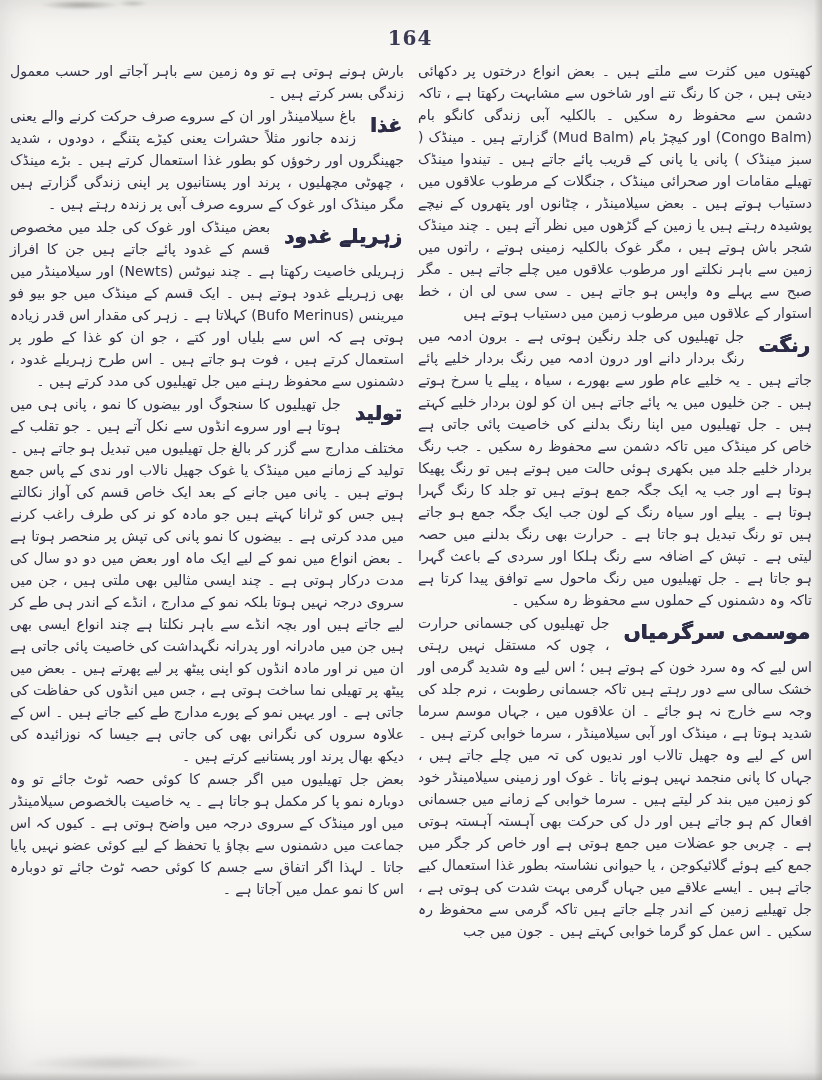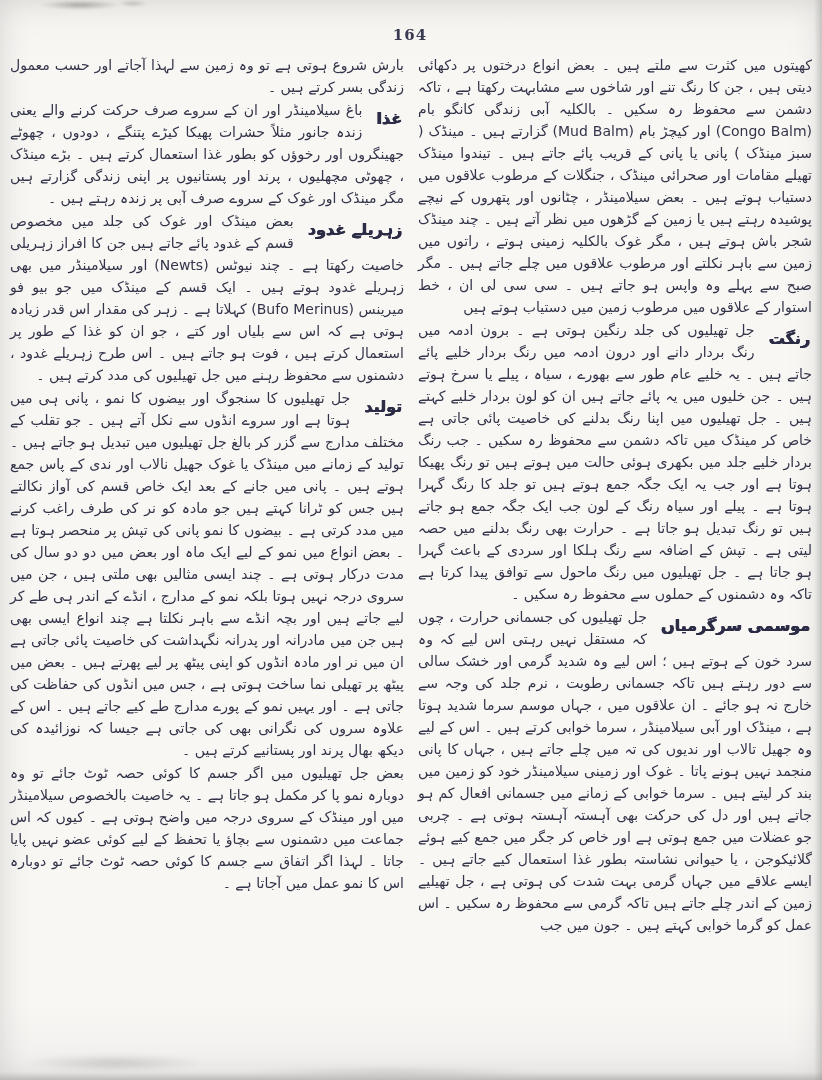--- a/index.html
+++ b/index.html
@@ -14,21 +14,21 @@
     background:linear-gradient(180deg,#f4f3f0 0%,#f8f7f4 6%,#f8f7f4 93%,#efeeec 100%);
     box-shadow:inset 0 0 30px rgba(150,148,145,.35);
     box-sizing:border-box;
     padding:26px 10px 0 8px;
     color:#34344e;
   }
   .page-number{
     text-align:center;
     font-family:"DejaVu Serif",serif;
     font-weight:bold;
-    font-size:15px;
+    font-size:20px;
     letter-spacing:1px;
     color:#3a3a52;
     margin-bottom:10px;
   }
   .columns{
     display:flex;
     flex-direction:row; 
     gap:14px;
   }
   .col{
@@ -37,21 +37,21 @@
     text-align:justify;
     font-size:14px;
     line-height:22px;
     color:#333349;
   }
   .para{margin:0 0 1px 0;}
   .para::after{content:"";display:block;clear:both;}
   .sec-heading{
     float:right;
     font-weight:700;
-    font-size:16px;
+    font-size:20px;
     line-height:40px;
     height:44px;
     padding:0 2px 0 14px;
     color:#2c2c46;
     text-shadow:0.6px 0 0 currentColor, 0 0.4px 0 currentColor;
     white-space:nowrap;
   }
   
   .artifact{position:absolute;pointer-events:none;}
   .smudge-top{
@@ -105,24 +105,24 @@
       <p class="para">
         <span class="sec-heading">رنگت</span><span>جل تھیلیوں کی جلد رنگین ہوتی ہے ۔ برون ادمہ میں رنگ بردار دانے اور درون ادمہ میں رنگ بردار خلیے پائے جاتے ہیں ۔ یہ خلیے عام طور سے بھورے ، سیاہ ، پیلے یا سرخ ہوتے ہیں ۔ جن خلیوں میں یہ پائے جاتے ہیں ان کو لون بردار خلیے کہتے ہیں ۔ جل تھیلیوں میں اپنا رنگ بدلنے کی خاصیت پائی جاتی ہے خاص کر مینڈک میں تاکہ دشمن سے محفوظ رہ سکیں ۔ جب رنگ بردار خلیے جلد میں بکھری ہوئی حالت میں ہوتے ہیں تو رنگ پھیکا ہوتا ہے اور جب یہ ایک جگہ جمع ہوتے ہیں تو جلد کا رنگ گہرا ہوتا ہے ۔ پیلے اور سیاہ رنگ کے لون جب ایک جگہ جمع ہو جاتے ہیں تو رنگ تبدیل ہو جاتا ہے ۔ حرارت بھی رنگ بدلنے میں حصہ لیتی ہے ۔ تپش کے اضافہ سے رنگ ہلکا اور سردی کے باعث گہرا ہو جاتا ہے ۔ جل تھیلیوں میں رنگ ماحول سے توافق پیدا کرتا ہے تاکہ وہ دشمنوں کے حملوں سے محفوظ رہ سکیں ۔</span>
       </p>
 
       <p class="para">
         <span class="sec-heading">موسمی سرگرمیاں</span><span>جل تھیلیوں کی جسمانی حرارت ، چوں کہ مستقل نہیں رہتی اس لیے کہ وہ سرد خون کے ہوتے ہیں ؛ اس لیے وہ شدید گرمی اور خشک سالی سے دور رہتے ہیں تاکہ جسمانی رطوبت ، نرم جلد کی وجہ سے خارج نہ ہو جائے ۔ ان علاقوں میں ، جہاں موسم سرما شدید ہوتا ہے ، مینڈک اور آبی سیلامینڈر ، سرما خوابی کرتے ہیں ۔ اس کے لیے وہ جھیل تالاب اور ندیوں کی تہ میں چلے جاتے ہیں ، جہاں کا پانی منجمد نہیں ہونے پاتا ۔ غوک اور زمینی سیلامینڈر خود کو زمین میں بند کر لیتے ہیں ۔ سرما خوابی کے زمانے میں جسمانی افعال کم ہو جاتے ہیں اور دل کی حرکت بھی آہستہ آہستہ ہوتی ہے ۔ چربی جو عضلات میں جمع ہوتی ہے اور خاص کر جگر میں جمع کیے ہوئے گلائیکوجن ، یا حیوانی نشاستہ بطور غذا استعمال کیے جاتے ہیں ۔ ایسے علاقے میں جہاں گرمی بہت شدت کی ہوتی ہے ، جل تھیلیے زمین کے اندر چلے جاتے ہیں تاکہ گرمی سے محفوظ رہ سکیں ۔ اس عمل کو گرما خوابی کہتے ہیں ۔ جون میں جب</span>
       </p>
     </div>
 
     <div class="col">
-      <p class="para">بارش شروع ہوتی ہے تو وہ زمین سے لہذا آجاتے اور حسب معمول زندگی بسر کرتے ہیں ۔</p>
+      <p class="para">بارش ہونے ہوتی ہے تو وہ زمین سے باہر آجاتے اور حسب معمول زندگی بسر کرتے ہیں ۔</p>
 
       <p class="para">
-        <span class="sec-heading">غذا</span><span>باغ سیلامینڈر اور ان کے سروے صرف حرکت کرنے والے یعنی زندہ جانور مثلاً حشرات پھیکا کیڑے پتنگے ، دودوں ، چھوٹے جھینگروں اور رخوؤں کو بطور غذا استعمال کرتے ہیں ۔ بڑے مینڈک ، چھوٹی مچھلیوں ، پرند اور پستانیوں پر اپنی زندگی گزارتے ہیں مگر مینڈک اور غوک کے سروے صرف آبی پر زندہ رہتے ہیں ۔</span>
+        <span class="sec-heading">غذا</span><span>باغ سیلامینڈر اور ان کے سروے صرف حرکت کرنے والے یعنی زندہ جانور مثلاً حشرات یعنی کیڑے پتنگے ، دودوں ، شدید جھینگروں اور رخوؤں کو بطور غذا استعمال کرتے ہیں ۔ بڑے مینڈک ، چھوٹی مچھلیوں ، پرند اور پستانیوں پر اپنی زندگی گزارتے ہیں مگر مینڈک اور غوک کے سروے صرف آبی پر زندہ رہتے ہیں ۔</span>
       </p>
 
       <p class="para">
         <span class="sec-heading">زہریلے غدود</span><span>بعض مینڈک اور غوک کی جلد میں مخصوص قسم کے غدود پائے جاتے ہیں جن کا افراز زہریلی خاصیت رکھتا ہے ۔ چند نیوٹس (Newts) اور سیلامینڈر میں بھی زہریلے غدود ہوتے ہیں ۔ ایک قسم کے مینڈک میں جو بیو فو میرینس (Bufo Merinus) کہلاتا ہے ۔ زہر کی مقدار اس قدر زیادہ ہوتی ہے کہ اس سے بلیاں اور کتے ، جو ان کو غذا کے طور پر استعمال کرتے ہیں ، فوت ہو جاتے ہیں ۔ اس طرح زہریلے غدود ، دشمنوں سے محفوظ رہنے میں جل تھیلیوں کی مدد کرتے ہیں ۔</span>
       </p>
 
       <p class="para">
         <span class="sec-heading">تولید</span><span>جل تھیلیوں کا سنجوگ اور بیضوں کا نمو ، پانی ہی میں ہوتا ہے اور سروے انڈوں سے نکل آتے ہیں ۔ جو تقلب کے مختلف مدارج سے گزر کر بالغ جل تھیلیوں میں تبدیل ہو جاتے ہیں ۔ تولید کے زمانے میں مینڈک یا غوک جھیل نالاب اور ندی کے پاس جمع ہوتے ہیں ۔ پانی میں جانے کے بعد ایک خاص قسم کی آواز نکالتے ہیں جس کو ٹرانا کہتے ہیں جو مادہ کو نر کی طرف راغب کرنے میں مدد کرتی ہے ۔ بیضوں کا نمو پانی کی تپش پر منحصر ہوتا ہے ۔ بعض انواع میں نمو کے لیے ایک ماہ اور بعض میں دو دو سال کی مدت درکار ہوتی ہے ۔ چند ایسی مثالیں بھی ملتی ہیں ، جن میں سروی درجہ نہیں ہوتا بلکہ نمو کے مدارج ، انڈے کے اندر ہی طے کر لیے جاتے ہیں اور بچہ انڈے سے باہر نکلتا ہے چند انواع ایسی بھی ہیں جن میں مادرانہ اور پدرانہ نگہداشت کی خاصیت پائی جاتی ہے ان میں نر اور مادہ انڈوں کو اپنی پیٹھ پر لیے پھرتے ہیں ۔ بعض میں پیٹھ پر تھیلی نما ساخت ہوتی ہے ، جس میں انڈوں کی حفاظت کی جاتی ہے ۔ اور یہیں نمو کے پورے مدارج طے کیے جاتے ہیں ۔ اس کے علاوہ سروں کی نگرانی بھی کی جاتی ہے جیسا کہ نوزائیدہ کی دیکھ بھال پرند اور پستانیے کرتے ہیں ۔</span>
       </p>
 

